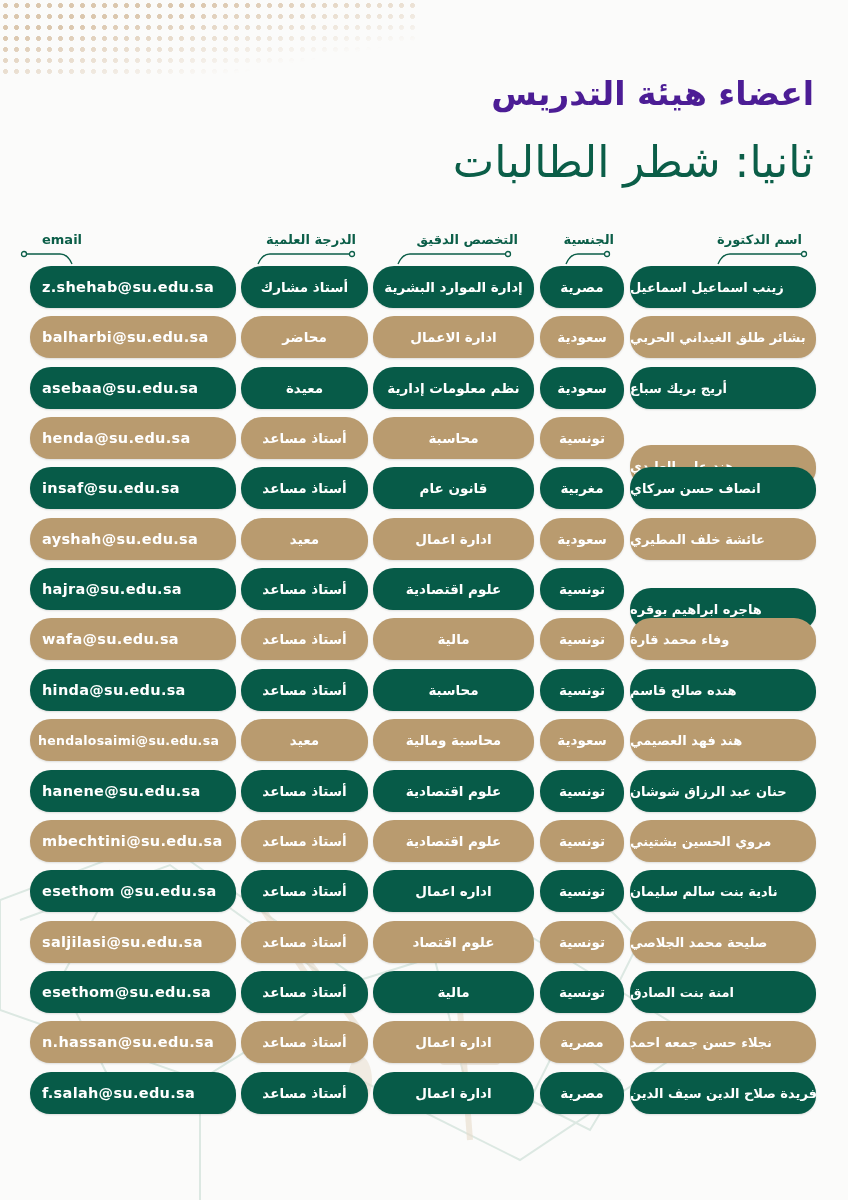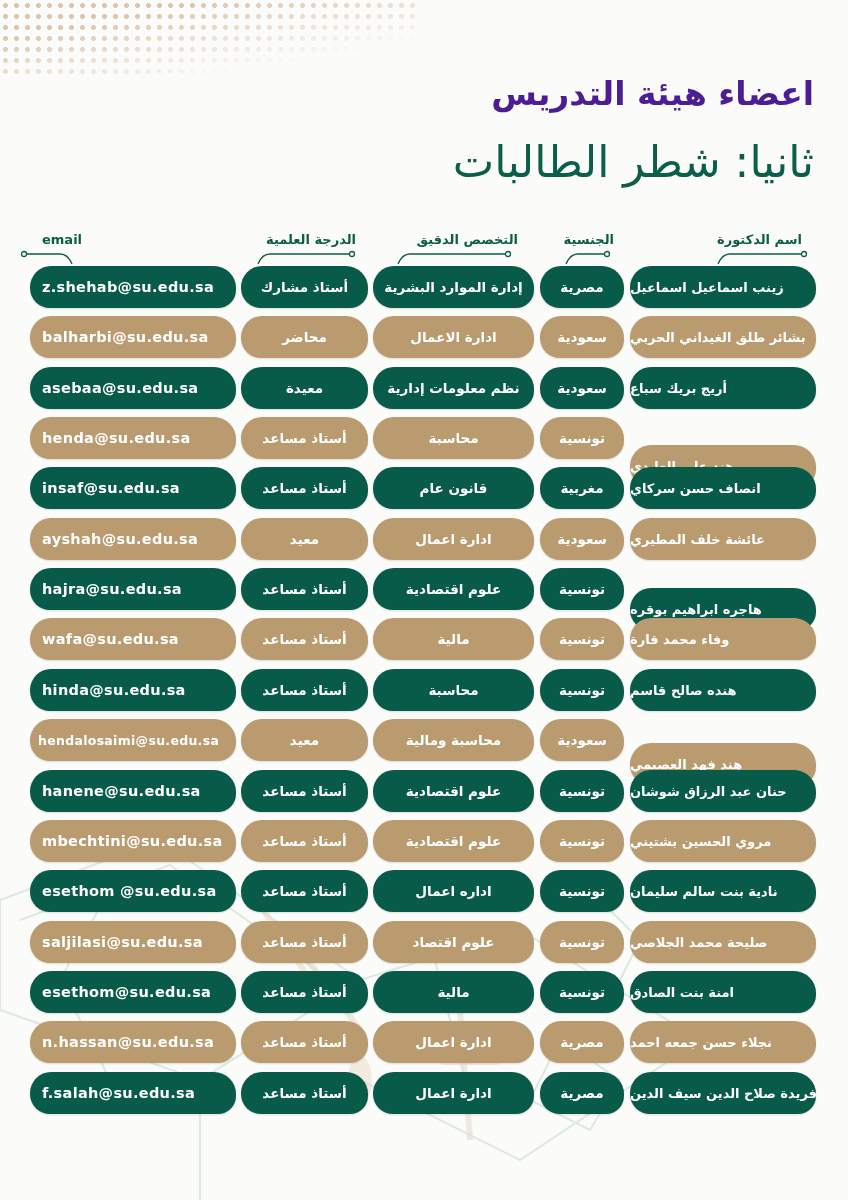--- a/index.html
+++ b/index.html
@@ -242,21 +242,21 @@
     </div>
     <div class="pill ar gold" style="left: 241px; top: 719px; width: 127px;">
       <span>معيد</span>
     </div>
     <div class="pill ar gold" style="left: 373px; top: 719px; width: 161px;">
       <span>محاسبة ومالية</span>
     </div>
     <div class="pill ar gold" style="left: 540px; top: 719px; width: 84px;">
       <span>سعودية</span>
     </div>
-    <div class="pill name gold" style="left: 630px; top: 743px; width: 186px;">
+    <div class="pill name gold" style="left: 630px; top: 719px; width: 186px;">
       <span>هند فهد العصيمي</span>
     </div>
     <div class="pill email green" style="left: 30px; top: 770px; width: 206px;">
       <span>hanene@su.edu.sa</span>
     </div>
     <div class="pill ar green" style="left: 241px; top: 770px; width: 127px;">
       <span>أستاذ مساعد</span>
     </div>
     <div class="pill ar green" style="left: 373px; top: 770px; width: 161px;">
       <span>علوم اقتصادية</span>

